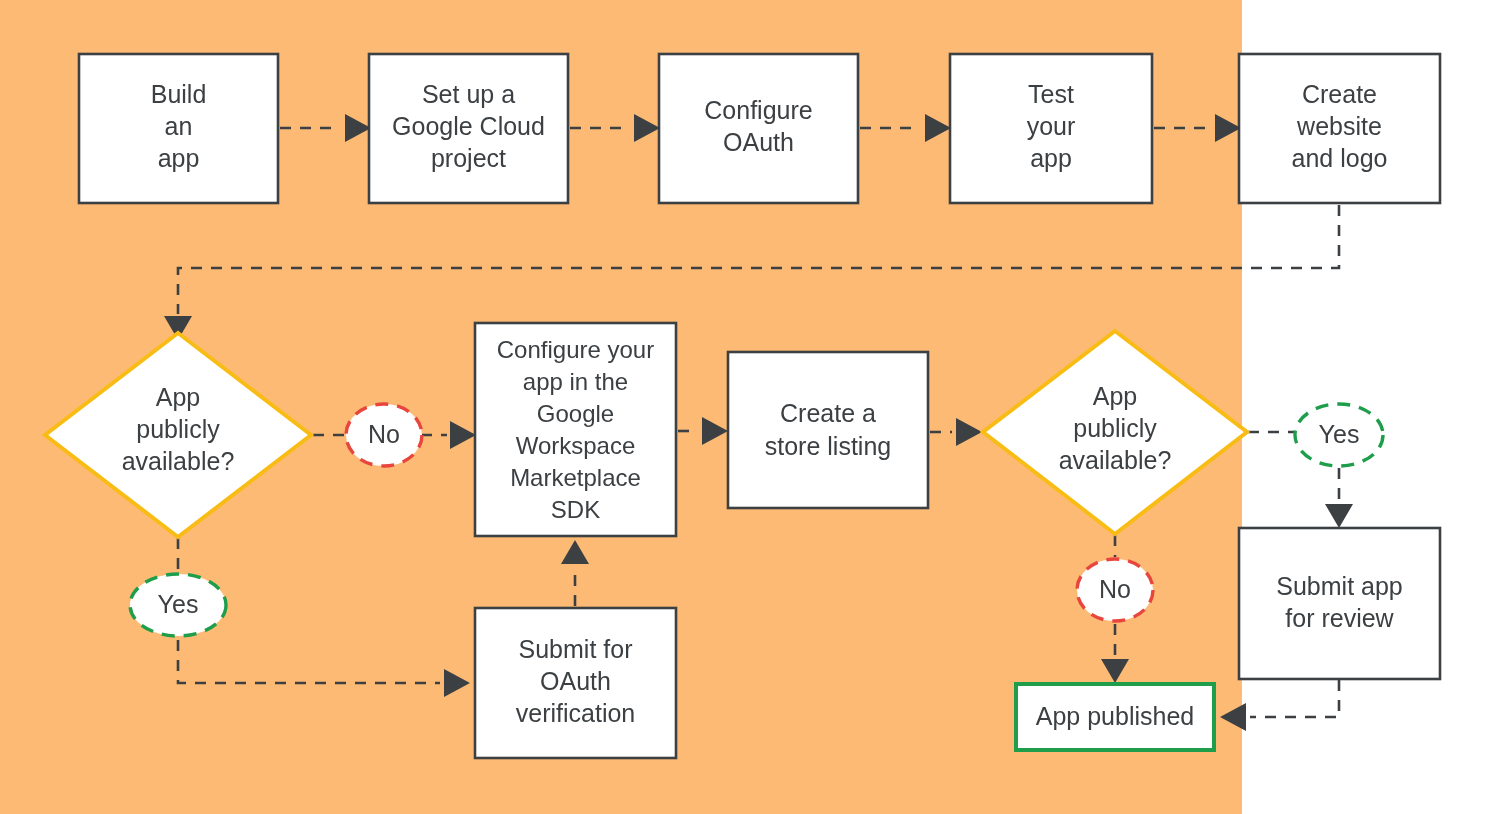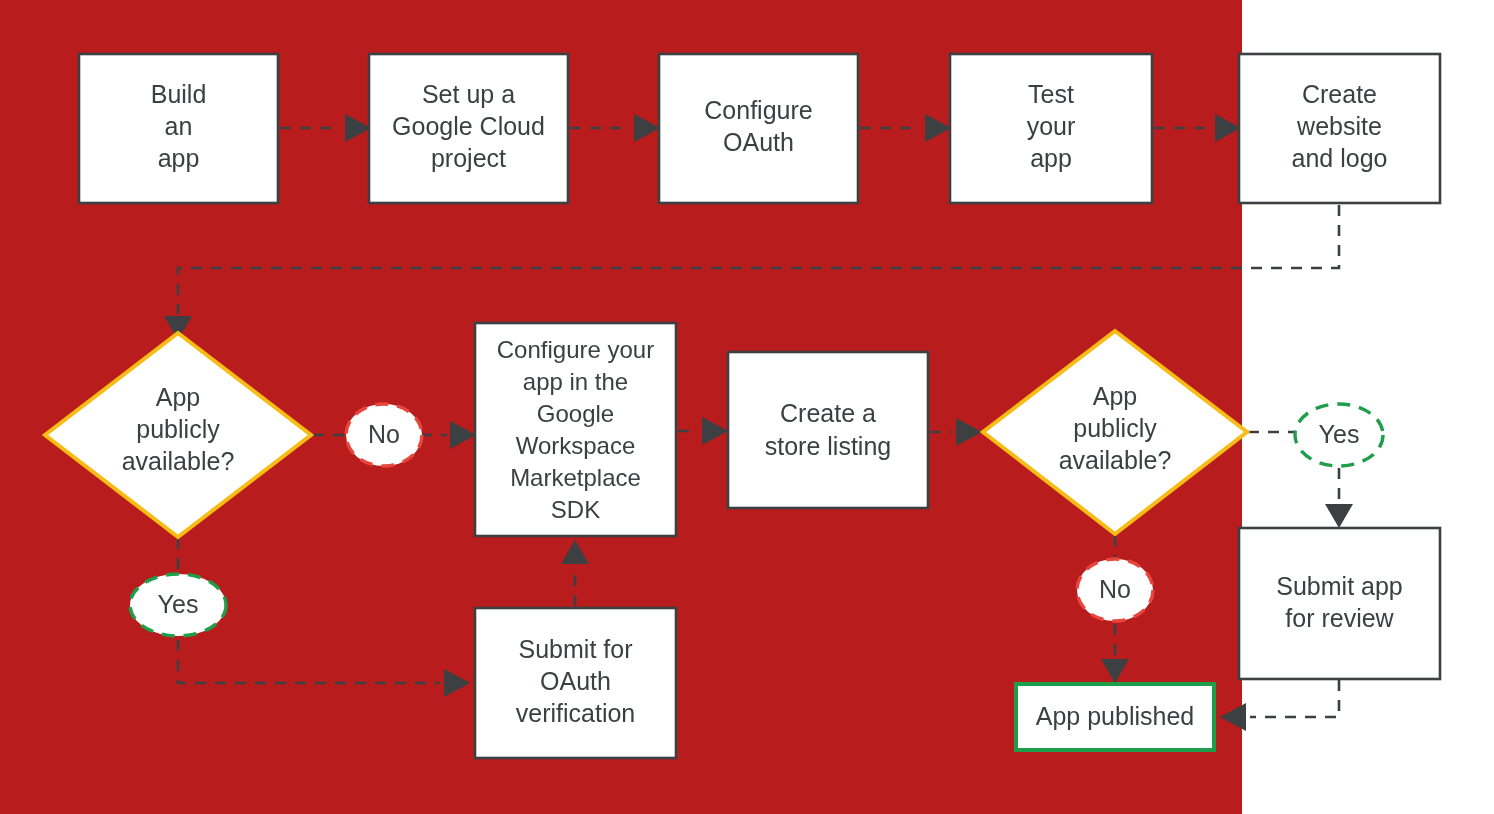--- a/index.html
+++ b/index.html
@@ -10,21 +10,21 @@
   body {
     width: 1494px;
     height: 814px;
     font-family: "Liberation Sans", sans-serif;
     overflow: hidden;
   }
   #flow-root {
     position: relative;
     width: 1242px;
     height: 814px;
-    background: #b91c1c;
+    background: #fdba74;
   }
   svg#flow-svg {
     position: absolute;
     top: 0;
     left: 0;
     width: 1494px;
     height: 814px;
     display: block;
   }
   .node-rect {

